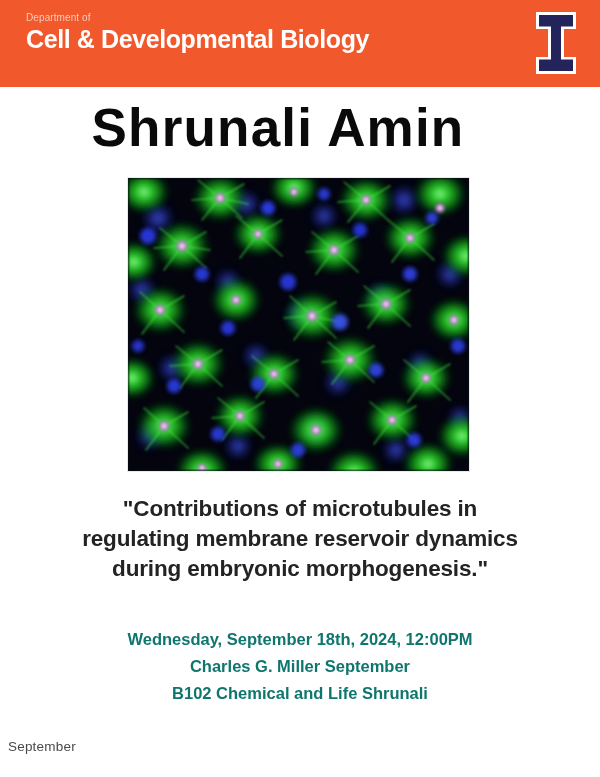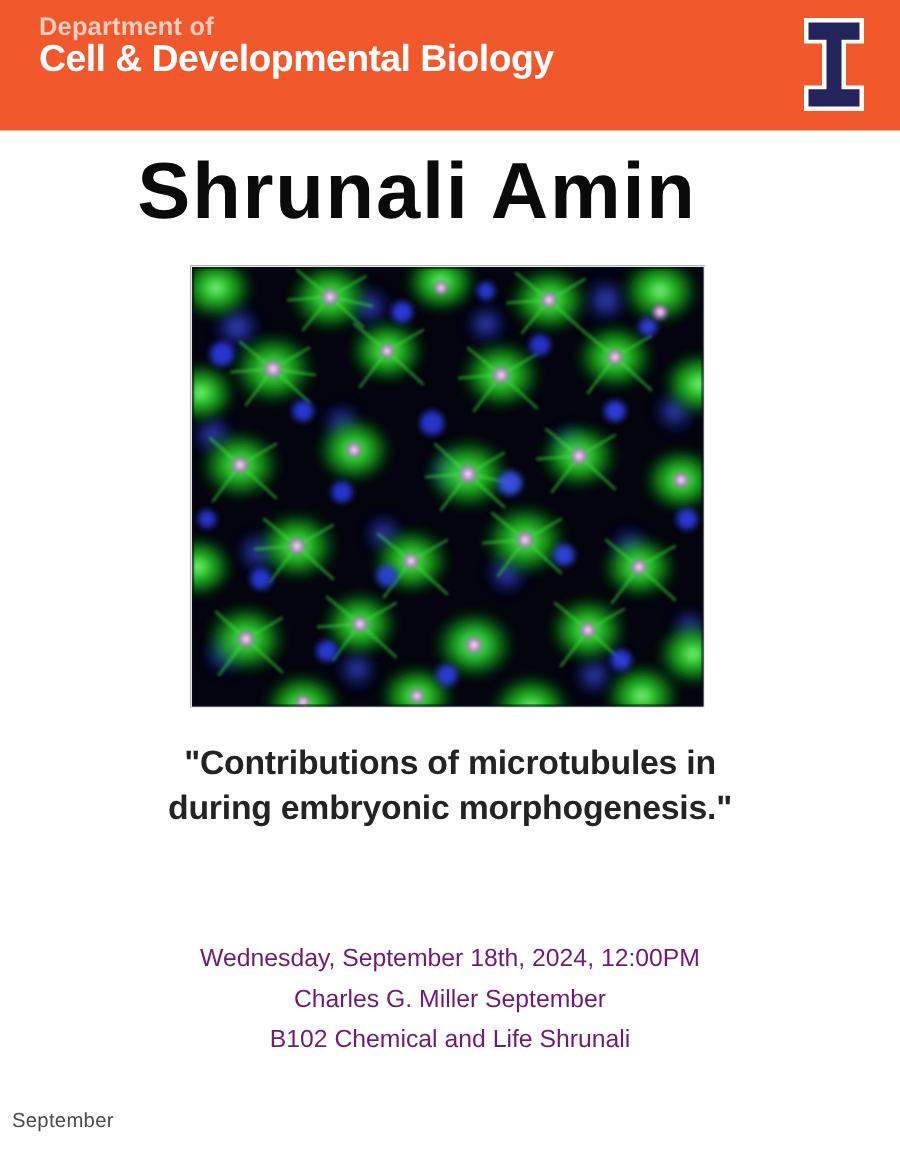--- a/index.html
+++ b/index.html
@@ -24,25 +24,25 @@
     height: 87px;
     background: #F1582C;
     box-sizing: border-box;
   }
   #dept-logo-block {
     position: absolute;
     left: 26px;
     top: 10px;
   }
   #dept-eyebrow {
-    font-size: 17px;
+    font-size: 10px;
     color: #F7CDBE;
     letter-spacing: 0.1px;
     line-height: 16px;
-    font-weight: 700;
+    font-weight: 400;
   }
   #dept-name {
     font-size: 25px;
     font-weight: 700;
     color: #ffffff;
     letter-spacing: -0.4px;
     line-height: 29px;
     margin-top: -1px;
   }
   #dept-school {
@@ -105,23 +105,23 @@
   
   #event-details {
     position: absolute;
     left: 0;
     top: 626px;
     width: 600px;
     text-align: center;
   }
   #event-details .detail-line {
     font-size: 16.5px;
-    color: #701a75;
+    color: #0f766e;
     line-height: 27px;
-    font-weight: 400;
+    font-weight: 700;
   }
 
   
   #lab-watermark {
     position: absolute;
     left: 8px;
     top: 739px;
     font-size: 13.5px;
     color: #4a4a4a;
     font-weight: 400;
@@ -313,20 +313,21 @@
       <circle cx="130" cy="56" r="6" fill="url(#ctr)"></circle>
       <circle cx="166" cy="14" r="6" fill="url(#ctr)"></circle>
     </g>
 
     <rect width="341" height="293" fill="none" stroke="#0a0c18" stroke-width="3" opacity="0.55"></rect>
   </svg>
 </div>
 
 <div id="talk-title">
   <div>"Contributions of microtubules in</div>
+  <div>regulating membrane reservoir dynamics</div>
   <div>during embryonic morphogenesis."</div>
 </div>
 
 <div id="event-details">
   <div class="detail-line">Wednesday, September 18th, 2024, 12:00PM</div>
   <div class="detail-line">Charles G. Miller September</div>
   <div class="detail-line">B102 Chemical and Life Shrunali</div>
 </div>
 
 <div id="lab-watermark">September</div>

